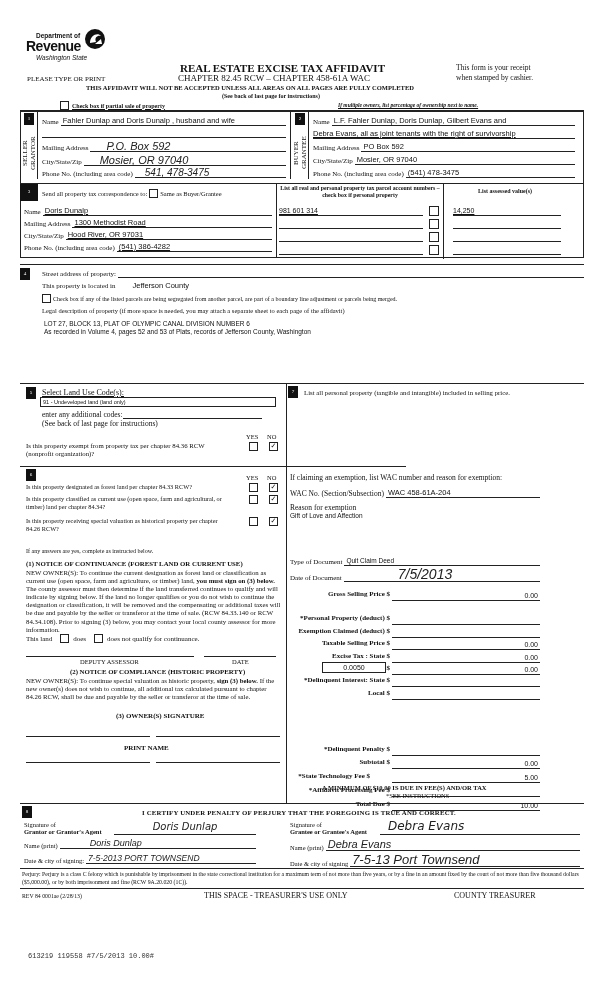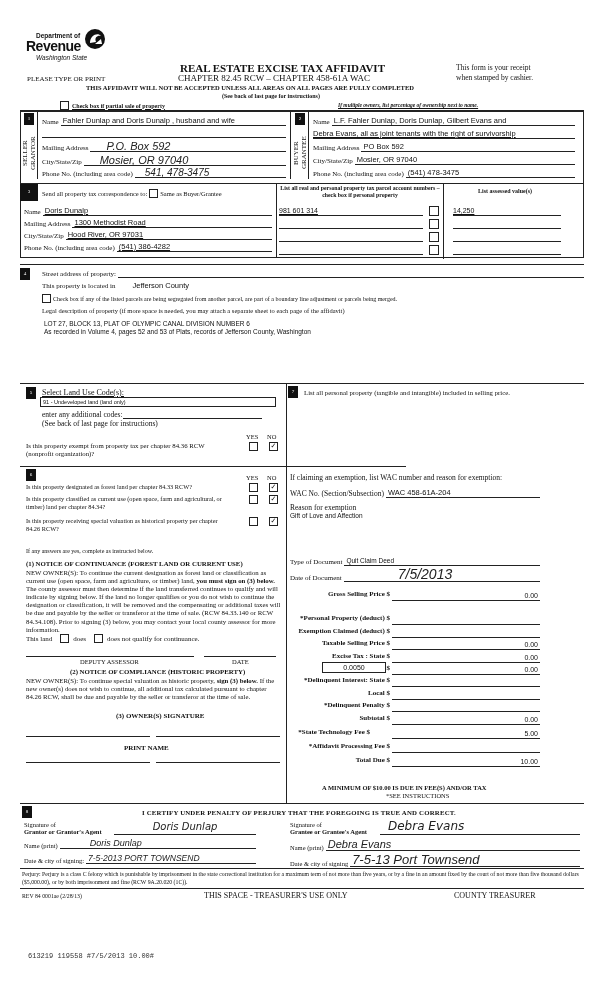--- a/index.html
+++ b/index.html
@@ -295,21 +295,21 @@
       <span class="ln">0.00</span>
     </div>
     <div class="money" style="height: 12.4px;">
       <span class="lbl" style="font-size:7px">*Delinquent Interest: State $</span>
       <span class="ln"></span>
     </div>
     <div class="money" style="height: 12.4px;">
       <span class="lbl" style="font-size:7px">Local $</span>
       <span class="ln"></span>
     </div>
-    <div class="money" style="height: 12.4px;">
+    <div class="money" style="height: 12.4px; margin-top: 44px;">
       <span class="lbl" style="font-size:7px">*Delinquent Penalty $</span>
       <span class="ln"></span>
     </div>
     <div class="money" style="height: 14px;">
       <span class="lbl" style="font-size:7px">Subtotal $</span>
       <span class="ln">0.00</span>
     </div>
     <div class="money" style="height: 14px; gap: 20px;">
       <span class="lbl" style="font-size:7px">*State Technology Fee $</span>
       <span class="ln">5.00</span>

